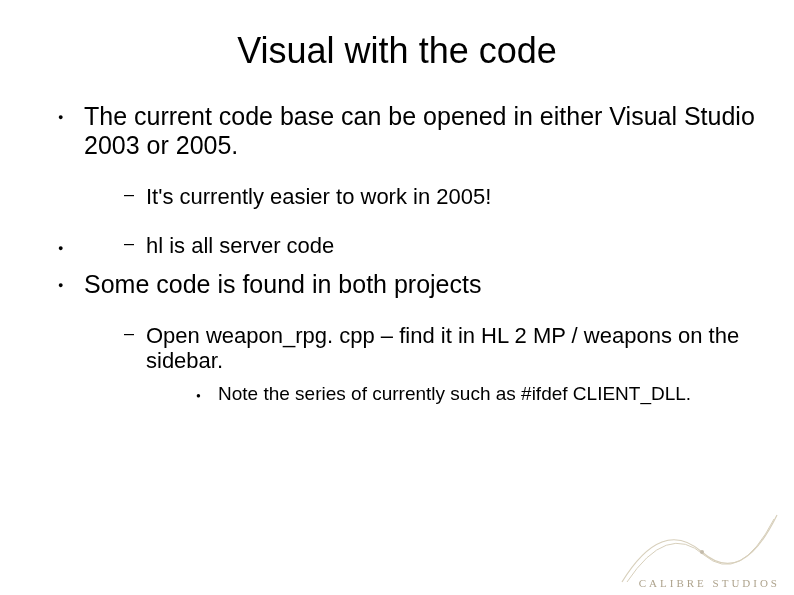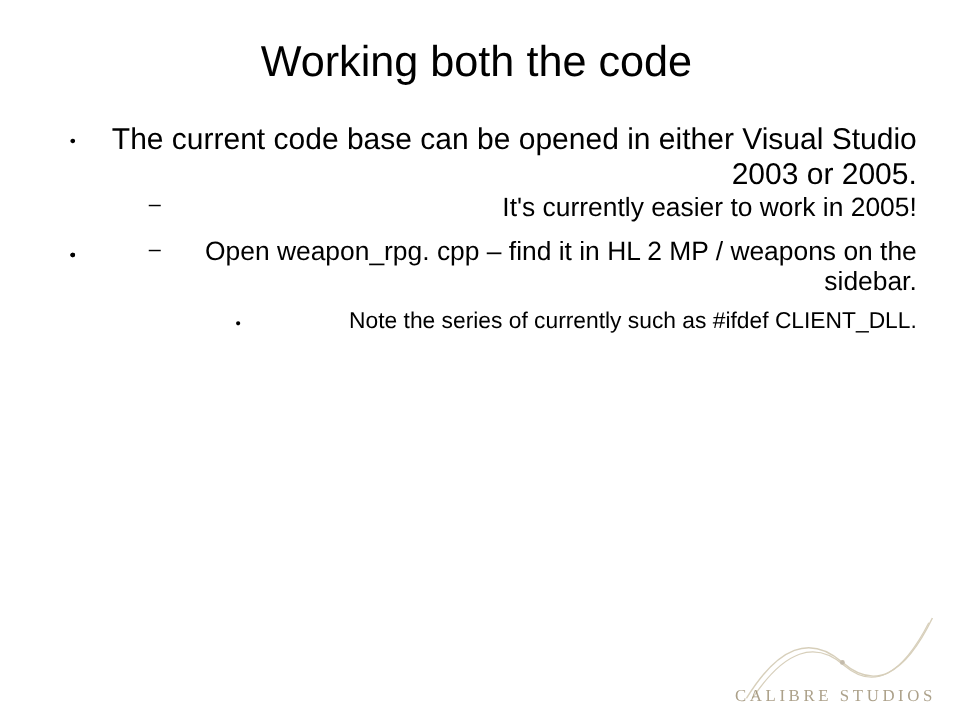--- a/index.html
+++ b/index.html
@@ -17,40 +17,39 @@
   .title {
     font-size: 36px;
     font-weight: 400;
     text-align: center;
     margin: 10px 0 30px 0;
     font-family: Arial, Helvetica, sans-serif;
   }
   ul.level1 {
     list-style: none;
     padding-left: 28px;
-    text-align: right;
   }
   ul.level1 > li {
     position: relative;
     font-size: 25px;
     line-height: 1.15;
     margin-bottom: 12px;
     padding-left: 26px;
   }
   ul.level1 > li::before {
     content: "●";
     position: absolute;
     left: 0;
     top: 10px;
     font-size: 9px;
   }
   ul.level2 {
     list-style: none;
     padding-left: 40px;
-    margin-top: 0;
+    margin-top: 24px;
     margin-bottom: 8px;
   }
   ul.level2 > li {
     position: relative;
     font-size: 22px;
     line-height: 1.15;
     margin-bottom: 6px;
     padding-left: 22px;
   }
   ul.level2 > li::before {
@@ -84,49 +83,53 @@
     bottom: 8px;
     width: 180px;
     height: 80px;
     opacity: 0.5;
   }
   .logo svg { width: 100%; height: 100%; }
   .logo-text {
     position: absolute;
     right: 14px;
     bottom: 6px;
-    font-size: 14px;
+    font-size: 11px;
     letter-spacing: 3px;
     color: #8a7a5a;
     font-family: Georgia, serif;
     opacity: 0.7;
   }
 </style>
 </head>
 <body>
 
 <div class="slide">
-  <h1 class="title">Working both the code</h1>
+  <h1 class="title">Visual with the code</h1>
 
   <ul class="level1">
     <li>
       <span>The current code base can be opened in either Visual Studio 2003 or 2005.</span>
       <ul class="level2">
         <li>
           <span>It's currently easier to work in 2005!</span>
         </li>
       </ul>
     </li>
 
     <li>
       <ul class="level2">
+        <li>
+          <span>hl is all server code</span>
+        </li>
       </ul>
     </li>
 
     <li>
+      <span>Some code is found in both projects</span>
       <ul class="level2">
         <li>
           <span>Open weapon_rpg. cpp – find it in HL 2 MP / weapons on the sidebar.</span>
           <ul class="level3">
             <li>
               <span>Note the series of currently such as #ifdef CLIENT_DLL.</span>
             </li>
           </ul>
         </li>
       </ul>

